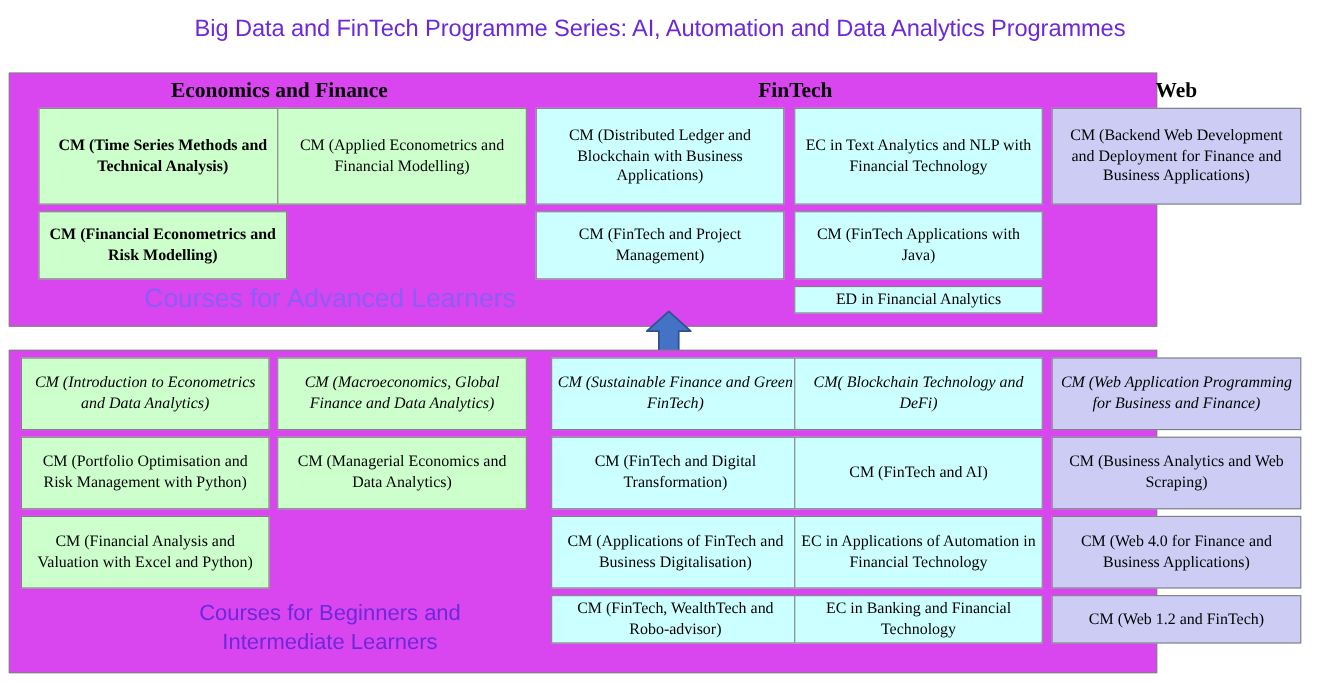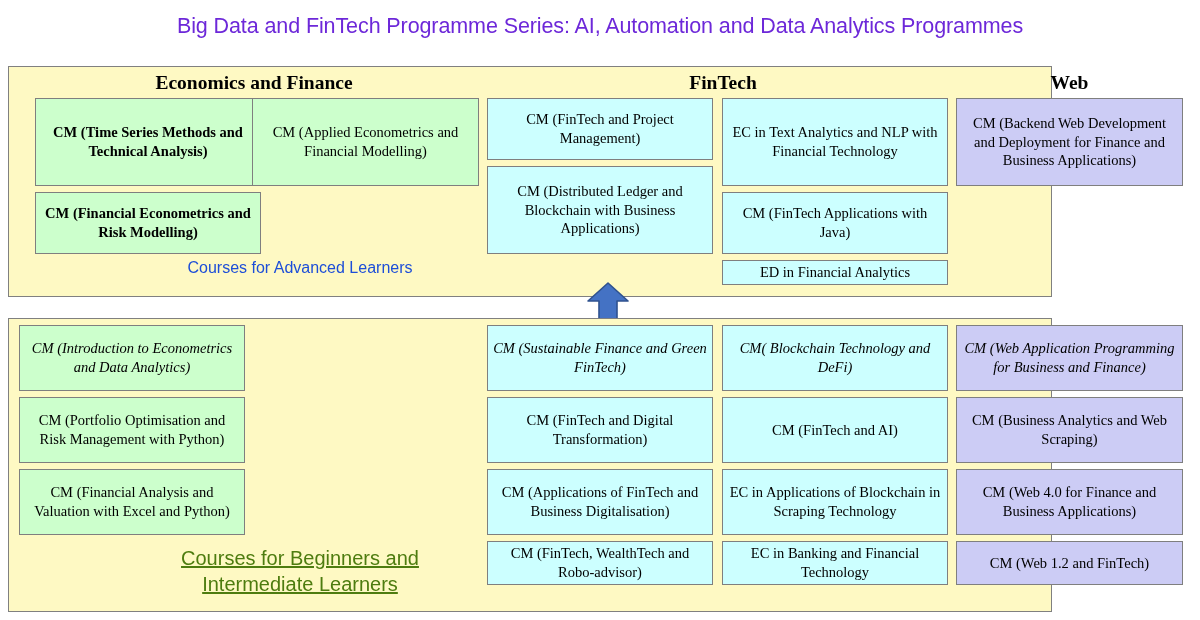--- a/index.html
+++ b/index.html
@@ -33,21 +33,21 @@
     white-space: nowrap;
   }
 
   
   .panel {
     position: absolute;
     left: 8px;
     width: 1044px;
     box-sizing: border-box;
     border: 1.5px solid #808080;
-    background: #fef9c3;
+    background: #d946ef;
   }
   #panel-advanced { top: 66px;  height: 231px; }
   #panel-beginner { top: 318px; height: 294px; }
 
   
   .headers {
     position: absolute;
     left: 0; top: 0;
     width: 100%;
     height: 30px;
@@ -76,21 +76,21 @@
   }
   
   #panel-advanced .c1 { left: 26px;  width: 226px; font-weight: bold; }
   #panel-advanced .c2 { left: 243px; width: 227px; }
   #panel-advanced .c3 { left: 478px; width: 226px; }
   #panel-advanced .c4 { left: 713px; width: 226px; }
   #panel-advanced .c5 { left: 947px; width: 227px; }
   
   #panel-beginner .c1 { left: 10px;  width: 226px; }
   #panel-beginner .c2 { left: 243px; width: 227px; }
-  #panel-beginner .c3 { left: 478px; width: 226px; }
+  #panel-beginner .c3 { left: 492px; width: 226px; }
   #panel-beginner .c4 { left: 713px; width: 226px; }
   #panel-beginner .c5 { left: 947px; width: 227px; }
 
   .course-box {
     box-sizing: border-box;
     border: 1.5px solid #7f7f7f;
     margin-bottom: 6px;
     display: flex;
     align-items: center;
     justify-content: center;
@@ -119,32 +119,31 @@
     position: absolute;
     text-align: center;
     font-family: "Liberation Sans", "DejaVu Sans", sans-serif;
     font-weight: 400;
     white-space: pre-line;
   }
   #caption-advanced {
     left: 120px;
     top: 258px;
     width: 360px;
-    font-size: 16px;
-    color: #1d4ed8;
+    font-size: 24px;
+    color: #8b5cf6;
     line-height: 1.2;
   }
   #caption-beginner {
     left: 120px;
     top: 545px;
     width: 360px;
     font-size: 20px;
-    color: #4d7c0f;
+    color: #6d28d9;
     line-height: 1.3;
-    text-decoration: underline;
   }
 
   
   #progress-arrow {
     position: absolute;
     left: 586px;
     top: 282px;
     width: 44px;
     height: 40px;
   }
@@ -165,22 +164,22 @@
   <div class="col c1">
     <div class="course-box green h-tall">CM (Time Series Methods and Technical Analysis)</div>
     <div class="course-box green h-mid">CM (Financial Econometrics and Risk Modelling)</div>
   </div>
 
   <div class="col c2">
     <div class="course-box green h-tall">CM (Applied Econometrics and Financial Modelling)</div>
   </div>
 
   <div class="col c3">
+    <div class="course-box cyan h-tall">CM (Distributed Ledger and Blockchain with Business Applications)</div>
     <div class="course-box cyan h-mid">CM (FinTech and Project Management)</div>
-    <div class="course-box cyan h-tall">CM (Distributed Ledger and Blockchain with Business Applications)</div>
   </div>
 
   <div class="col c4">
     <div class="course-box cyan h-tall">EC in Text Analytics and NLP with Financial Technology</div>
     <div class="course-box cyan h-mid">CM (FinTech Applications with Java)</div>
     <div class="course-box cyan h-short">ED in Financial Analytics</div>
   </div>
 
   <div class="col c5">
     <div class="course-box purple h-tall">CM (Backend Web Development and Deployment for Finance and Business Applications)</div>
@@ -196,32 +195,36 @@
 </div>
 
 <div class="panel" id="panel-beginner">
 
   <div class="col c1" style="top:6px;">
     <div class="course-box green h-b1">CM (Introduction to Econometrics and Data Analytics)</div>
     <div class="course-box green h-b2">CM (Portfolio Optimisation and Risk Management with Python)</div>
     <div class="course-box green h-b3">CM (Financial Analysis and Valuation with Excel and Python)</div>
   </div>
 
+  <div class="col c2" style="top:6px;">
+    <div class="course-box green h-b1">CM (Macroeconomics, Global Finance and Data Analytics)</div>
+    <div class="course-box green h-b2">CM (Managerial Economics and Data Analytics)</div>
+  </div>
 
   <div class="col c3" style="top:6px;">
     <div class="course-box cyan h-b1">CM (Sustainable Finance and Green FinTech)</div>
     <div class="course-box cyan h-b2">CM (FinTech and Digital Transformation)</div>
     <div class="course-box cyan h-b3">CM (Applications of FinTech and Business Digitalisation)</div>
     <div class="course-box cyan h-b4">CM (FinTech, WealthTech and Robo-advisor)</div>
   </div>
 
   <div class="col c4" style="top:6px;">
     <div class="course-box cyan h-b1">CM( Blockchain Technology and DeFi)</div>
     <div class="course-box cyan h-b2">CM (FinTech and AI)</div>
-    <div class="course-box cyan h-b3">EC in Applications of Blockchain in Scraping Technology</div>
+    <div class="course-box cyan h-b3">EC in Applications of Automation in Financial Technology</div>
     <div class="course-box cyan h-b4">EC in Banking and Financial Technology</div>
   </div>
 
   <div class="col c5" style="top:6px;">
     <div class="course-box purple h-b1">CM (Web Application Programming for Business and Finance)</div>
     <div class="course-box purple h-b2">CM (Business Analytics and Web Scraping)</div>
     <div class="course-box purple h-b3">CM (Web 4.0 for Finance and Business Applications)</div>
     <div class="course-box purple h-b4">CM (Web 1.2 and FinTech)</div>
   </div>
 </div>

